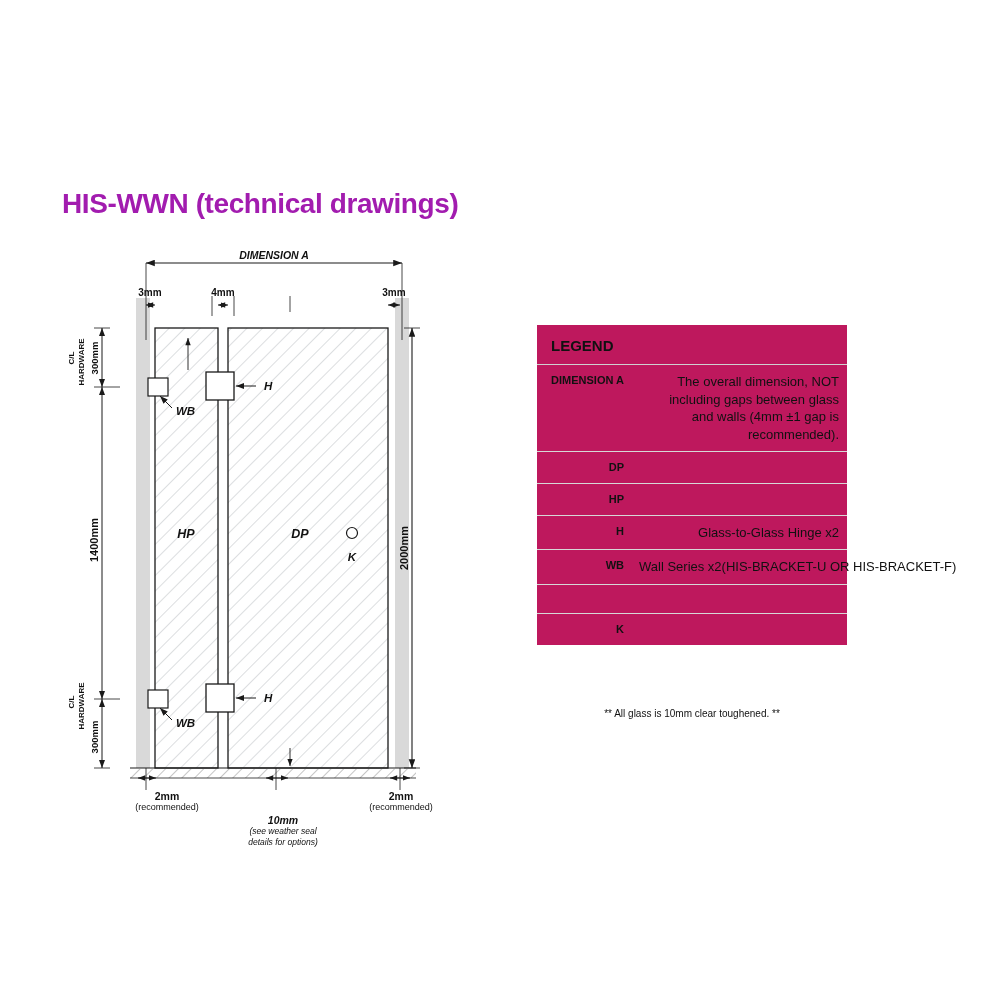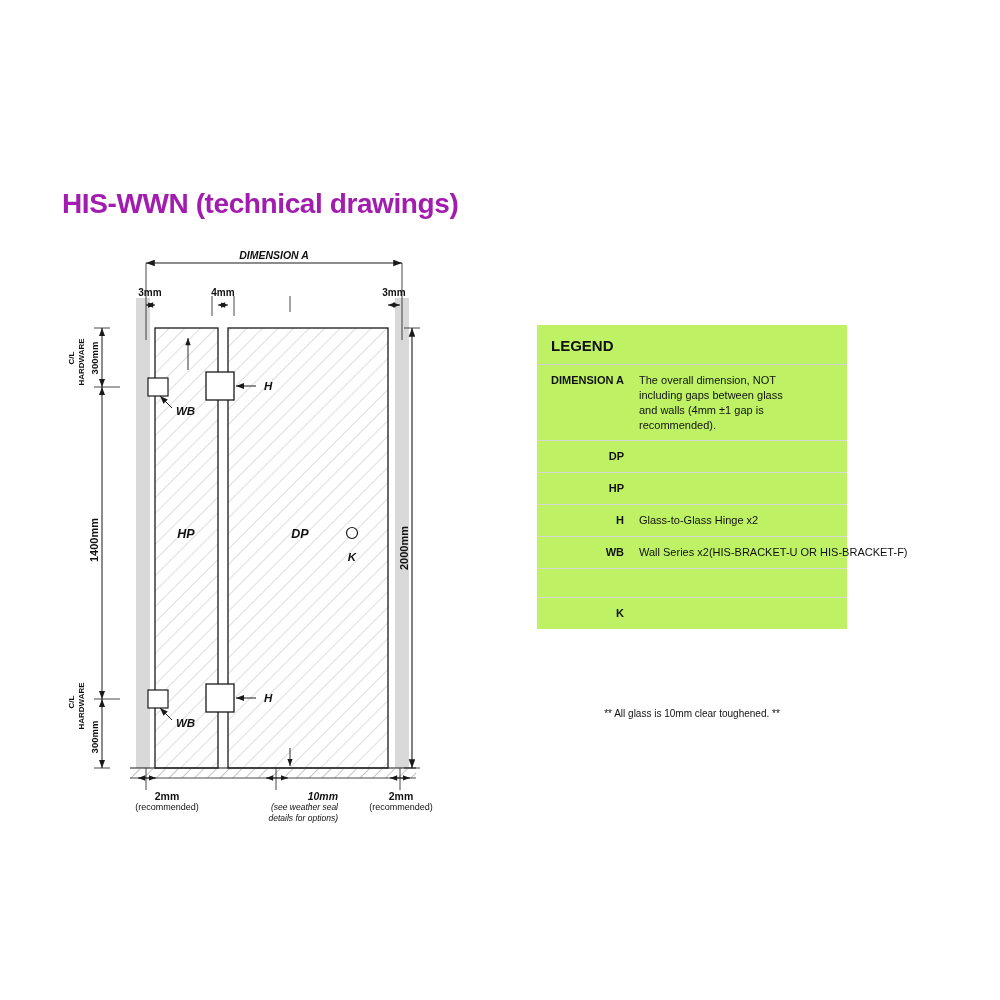--- a/index.html
+++ b/index.html
@@ -39,21 +39,21 @@
     height: 600px;
   }
   .drawing svg { display:block; }
 
   
   .legend {
     position: absolute;
     left: 537px;
     top: 325px;
     width: 310px;
-    background: #bef264;
+    background: #be185d;
     box-sizing: border-box;
   }
   .legend-title {
     font-size: 15px;
     font-weight: bold;
     padding: 12px 14px 10px 14px;
     border-bottom: 1px solid #d0d0d0;
   }
   .legend-row {
     display: flex;
@@ -68,24 +68,25 @@
     text-align: right;
     padding: 8px 9px 8px 6px;
     font-size: 11px;
     font-weight: bold;
     box-sizing: border-box;
     line-height: 1.35;
   }
   .lval {
     flex: 1 1 auto;
     padding: 8px 8px 8px 6px;
-    font-size: 11px;
+    font-size: 13px;
     line-height: 1.35;
     box-sizing: border-box;
     white-space: pre-line;
+    text-align: right;
   }
   .lval.wide { white-space: nowrap; }
   .legend-spacer { height: 28px; border-bottom: 1px solid #d7d7d7; }
 
   
 </style>
 </head>
 <body>
 
 <div class="page">
@@ -189,21 +190,21 @@
       <line x1="206" y1="528" x2="228" y2="528" stroke="#1a1a1a" stroke-width="0.9" marker-start="url(#arrStart)" marker-end="url(#arrEnd)"></line>
       <line x1="340" y1="518" x2="340" y2="540" stroke="#1a1a1a" stroke-width="0.8"></line>
       <line x1="330" y1="528" x2="350" y2="528" stroke="#1a1a1a" stroke-width="0.9" marker-start="url(#arrStart)" marker-end="url(#arrEnd)"></line>
     </svg>
 
     <div style="position:absolute; left:72px; top:540px; width:70px; text-align:center;">
       <div style="font-size:10.5px; font-weight:bold;">2mm</div>
       <div style="font-size:9px;">(recommended)</div>
     </div>
 
-    <div style="position:absolute; left:168px; top:540px; width:110px; text-align:right;">
+    <div style="position:absolute; left:168px; top:564px; width:110px; text-align:center;">
       <div style="font-size:10.5px; font-weight:bold; font-style:italic;">10mm</div>
       <div style="font-size:8.5px; font-style:italic; white-space:pre-line; line-height:1.25;">(see weather seal
 details for options)</div>
     </div>
 
     <div style="position:absolute; left:306px; top:540px; width:70px; text-align:center;">
       <div style="font-size:10.5px; font-weight:bold;">2mm</div>
       <div style="font-size:9px;">(recommended)</div>
     </div>
   </div>

